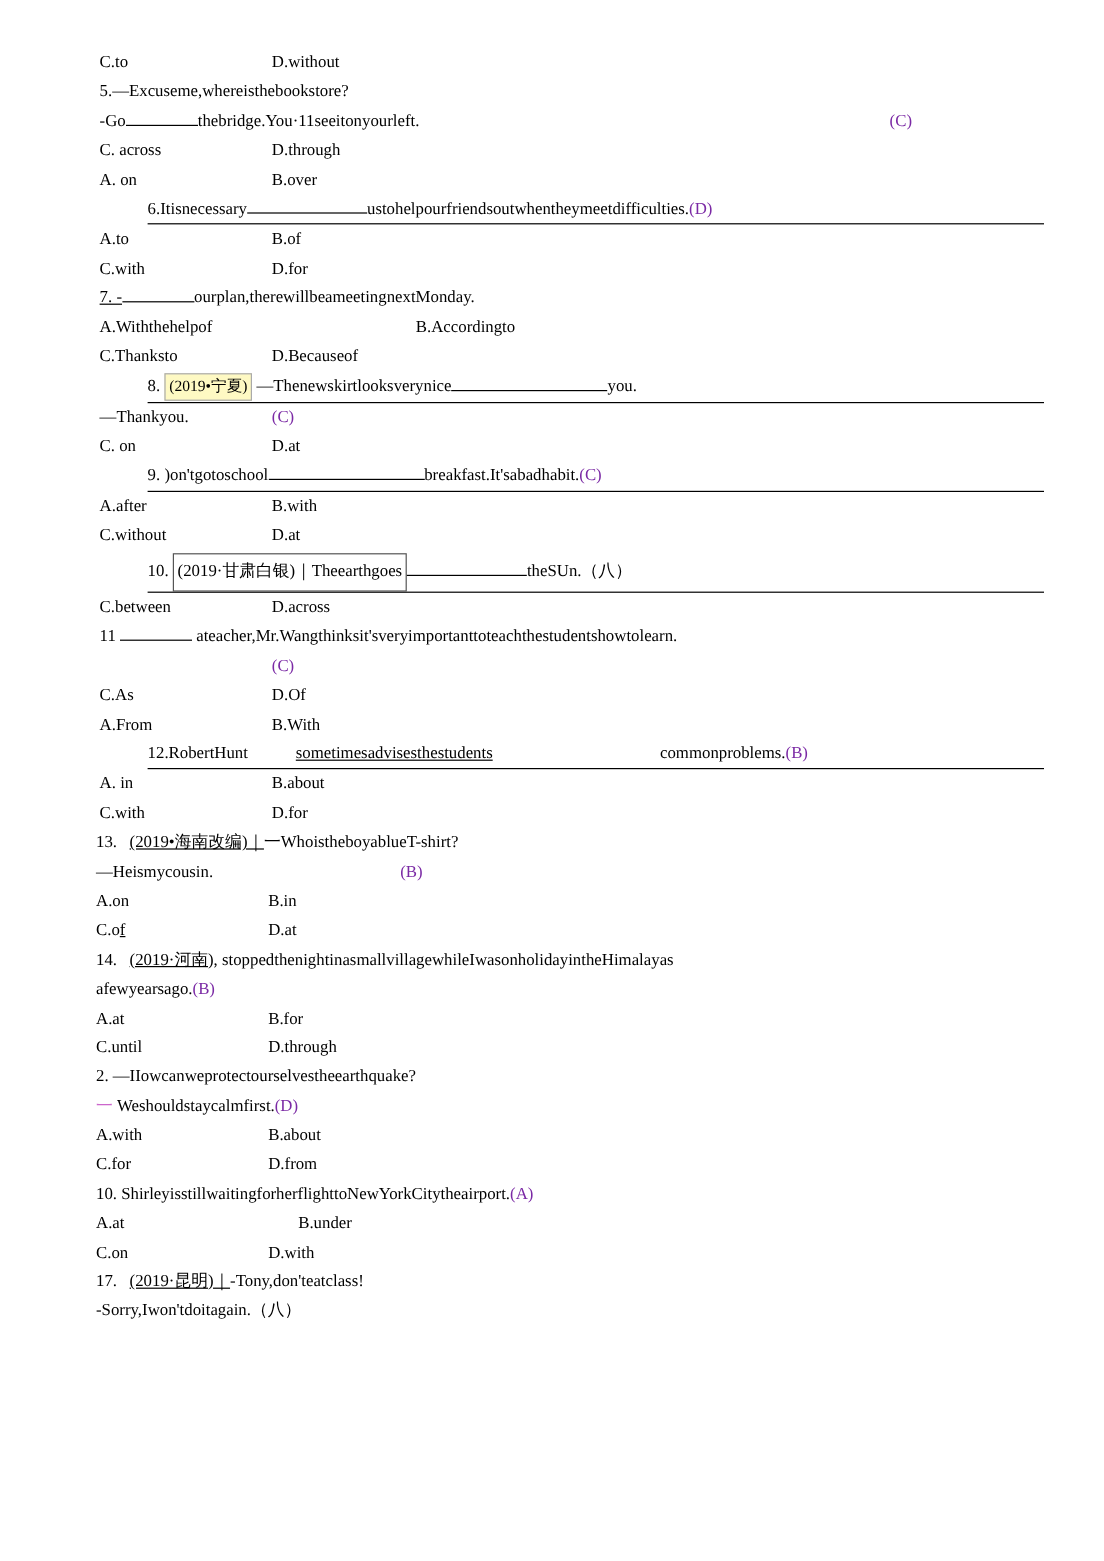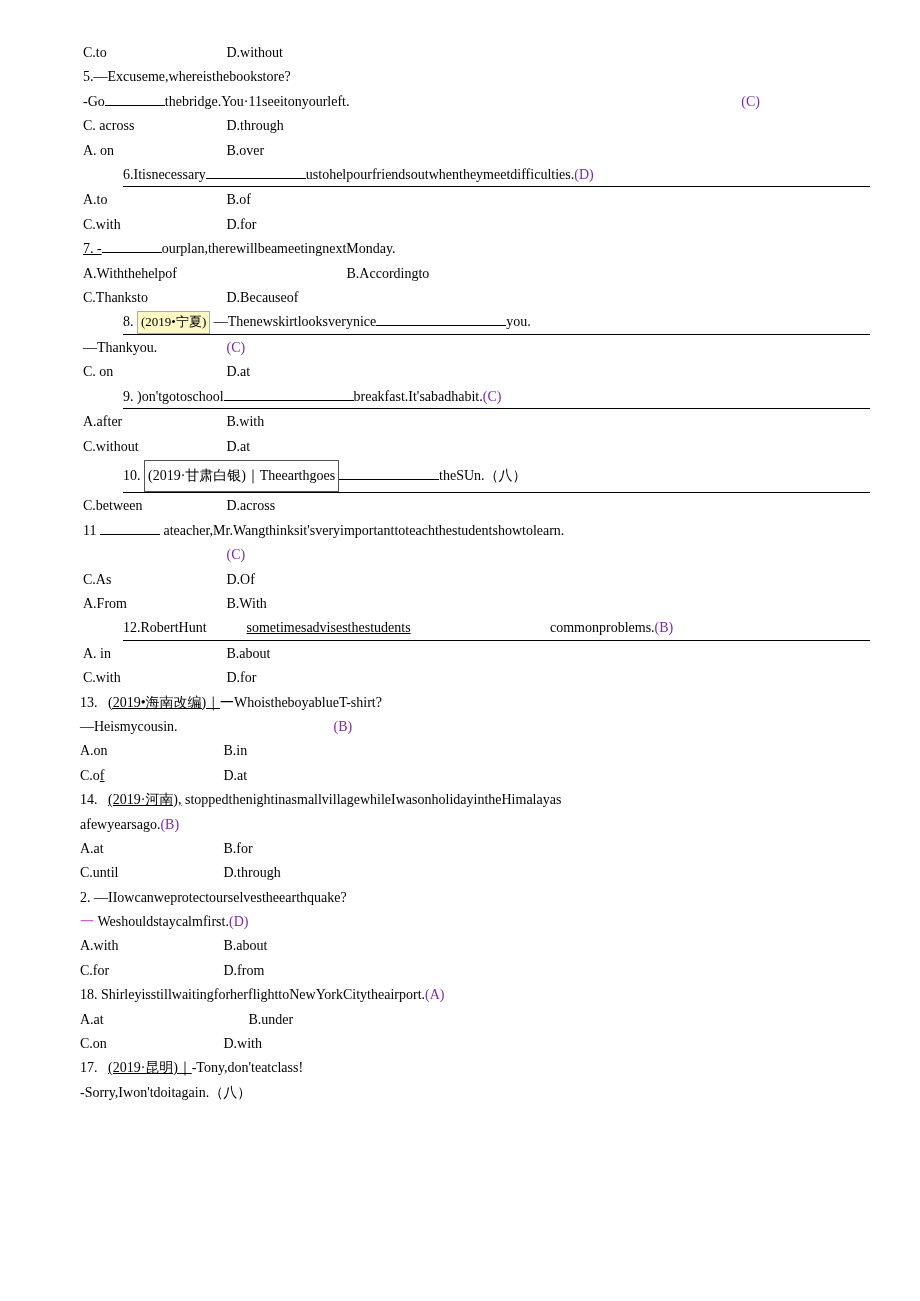--- a/index.html
+++ b/index.html
@@ -188,21 +188,21 @@
 <div class="row">
   <span class="opt-a">A.with</span>
   <span>B.about</span>
 </div>
 <div class="row">
   <span class="opt-a">C.for</span>
   <span>D.from</span>
 </div>
 
 <div class="row">
-  <span>18.   ShirleyisstillwaitingforherflighttoNewYorkCitytheairport.</span><span class="ans">(A)</span>
+  <span>10.   ShirleyisstillwaitingforherflighttoNewYorkCitytheairport.</span><span class="ans">(A)</span>
 </div>
 <div class="row">
   <span style="display:inline-block;width:165px">A.at</span>
   <span>B.under</span>
 </div>
 <div class="row">
   <span class="opt-a">C.on</span>
   <span>D.with</span>
 </div>
 

